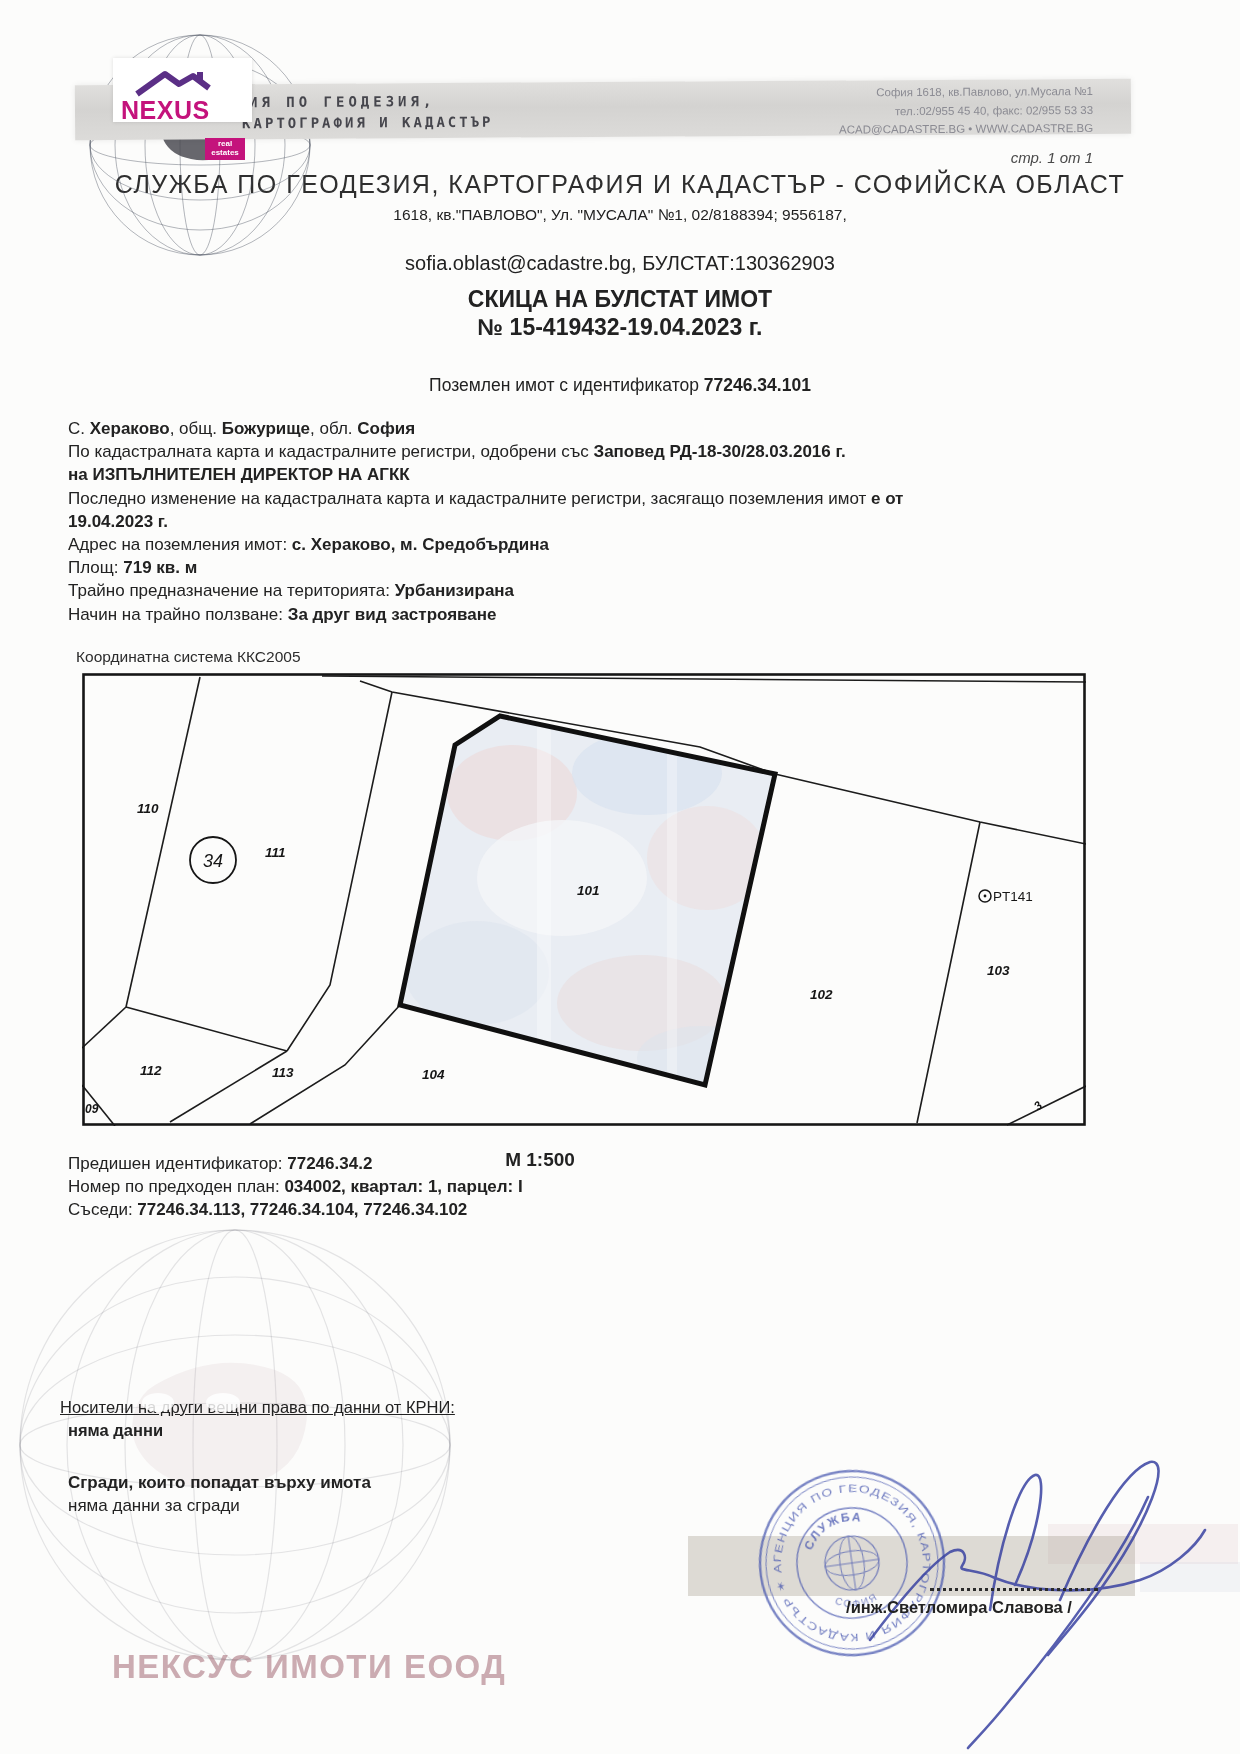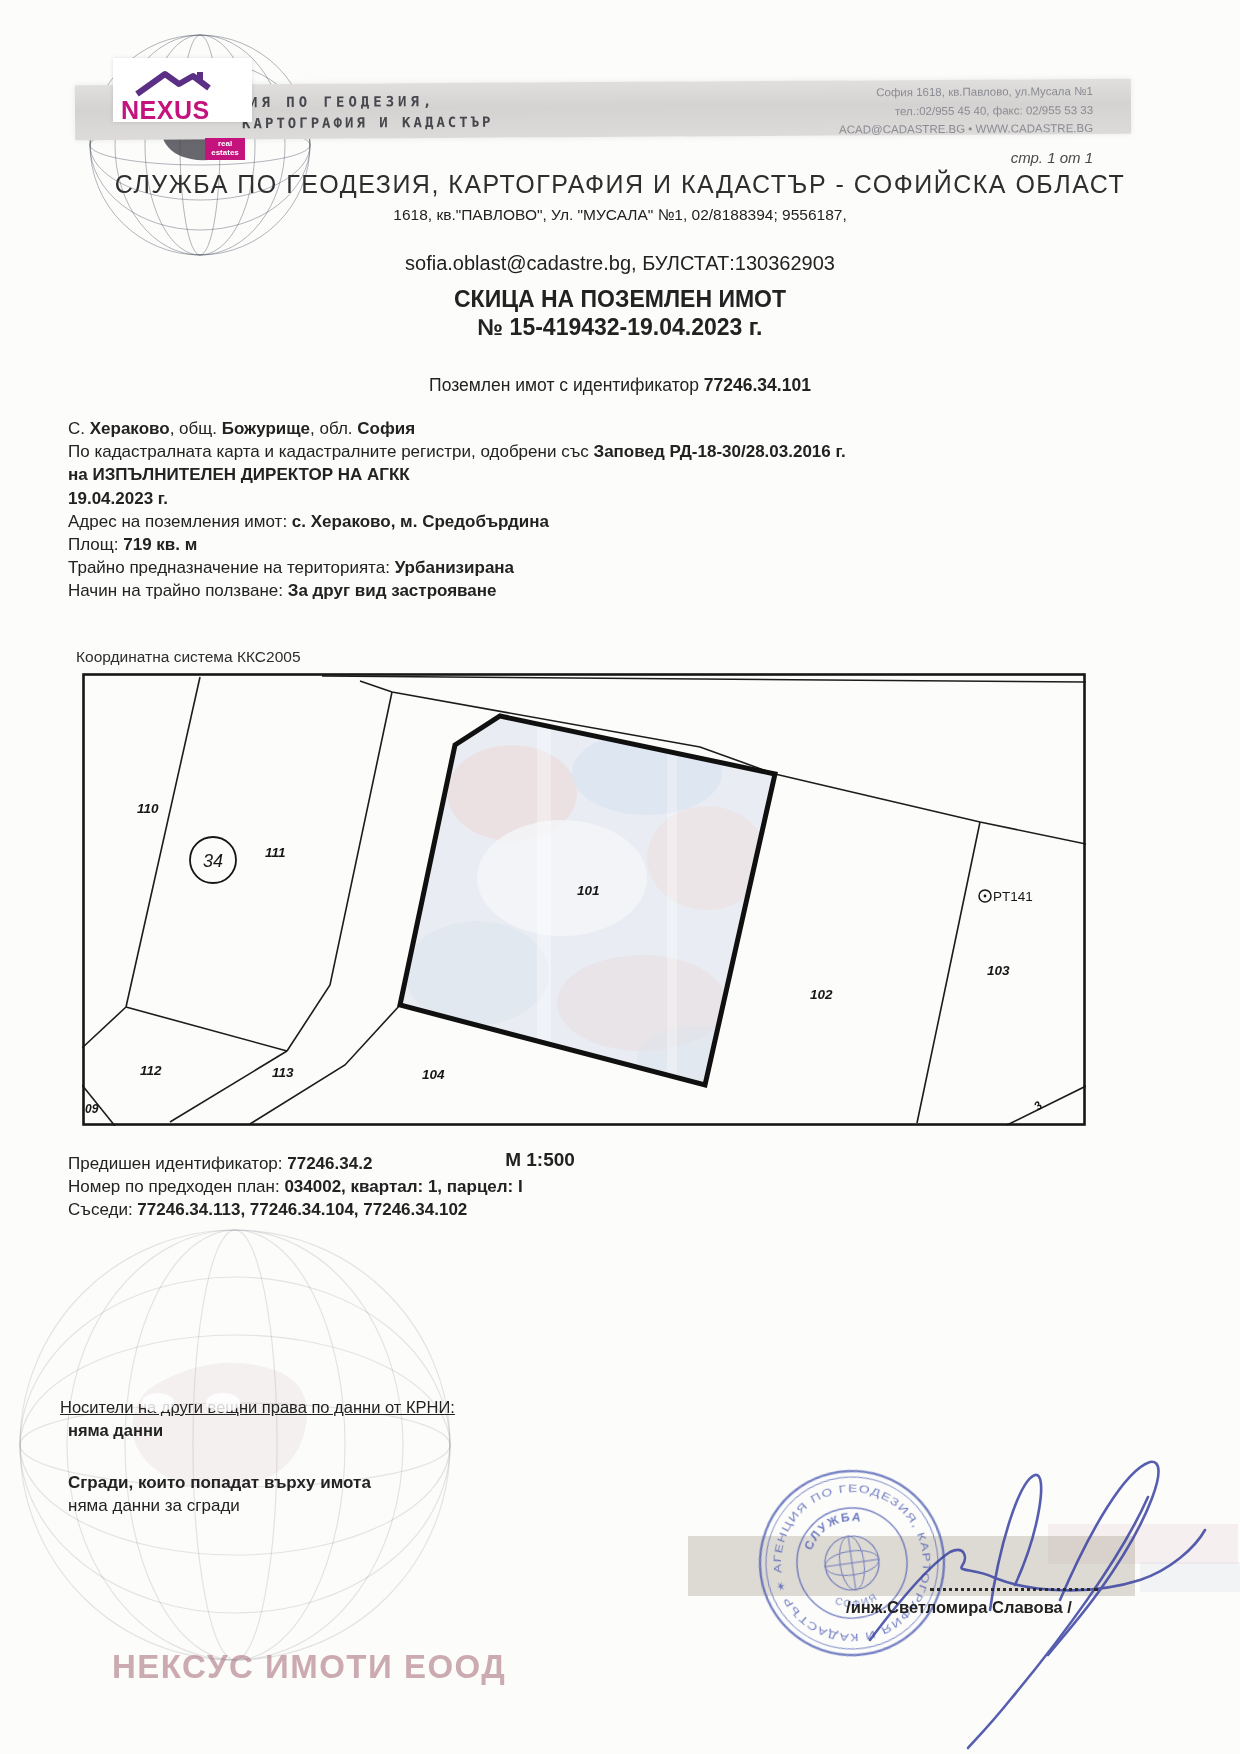--- a/index.html
+++ b/index.html
@@ -76,31 +76,32 @@
       <div>estates</div>
     </div>
   </div>
 
   <div class="abs" style="left:973px;top:149px;width:120px;text-align:right;font-size:15px;color:#4a4a4a;font-style:italic;">стр. 1 от 1</div>
 
   <div class="abs ctr" style="top:170px;font-size:25px;letter-spacing:1.5px;color:#2e2e2e;white-space:nowrap;">СЛУЖБА ПО ГЕОДЕЗИЯ, КАРТОГРАФИЯ И КАДАСТЪР - СОФИЙСКА ОБЛАСТ</div>
   <div class="abs ctr" style="top:206px;font-size:15.5px;">1618, кв."ПАВЛОВО", Ул. "МУСАЛА" №1, 02/8188394; 9556187,</div>
   <div class="abs ctr" style="top:240px;font-size:20px;margin-top:12px;">sofia.oblast@cadastre.bg, БУЛСТАТ:130362903</div>
 
-  <div class="abs ctr" style="top:286px;font-size:23px;font-weight:700;">СКИЦА НА ПОЗЕМЛЕН ИМОТ</div>
+  <div class="abs ctr" style="top:286px;font-size:23px;font-weight:700;">СКИЦА НА БУЛСТАТ ИМОТ</div>
   <div class="abs ctr" style="top:314px;font-size:23px;font-weight:700;">№ 15-419432-19.04.2023 г.</div>
 
   <div class="abs ctr" style="top:375px;font-size:17.5px;">
     <span>Поземлен имот с  идентификатор </span><span class="b">77246.34.101</span>
   </div>
 
   <div class="abs" style="left:68px;top:417px;">
     <div class="doc-line"><span>С. </span><span class="b">Хераково</span><span>, общ. </span><span class="b">Божурище</span><span>, обл. </span><span class="b">София</span></div>
     <div class="doc-line"><span>По кадастралната карта и кадастралните регистри, одобрени със </span><span class="b">Заповед РД-18-30/28.03.2016 г.</span></div>
     <div class="doc-line"><span class="b">на ИЗПЪЛНИТЕЛЕН ДИРЕКТОР НА АГКК</span></div>
+    <div class="doc-line"><span>Последно изменение на кадастралната карта и кадастралните регистри, засягащо поземления имот </span><span class="b">е от</span></div>
     <div class="doc-line"><span class="b">19.04.2023 г.</span></div>
     <div class="doc-line"><span>Адрес на поземления имот: </span><span class="b">с. Хераково, м. Средобърдина</span></div>
     <div class="doc-line"><span>Площ: </span><span class="b">719 кв. м</span></div>
     <div class="doc-line"><span>Трайно предназначение на територията: </span><span class="b">Урбанизирана</span></div>
     <div class="doc-line"><span>Начин на трайно ползване: </span><span class="b">За друг вид застрояване</span></div>
   </div>
 
   <div class="abs small-label" style="left:76px;top:648px;">Координатна система ККС2005</div>
 
   <svg class="abs" id="map-svg" style="left:82px;top:673px;" width="1004" height="453" viewBox="0 0 1004 453">

